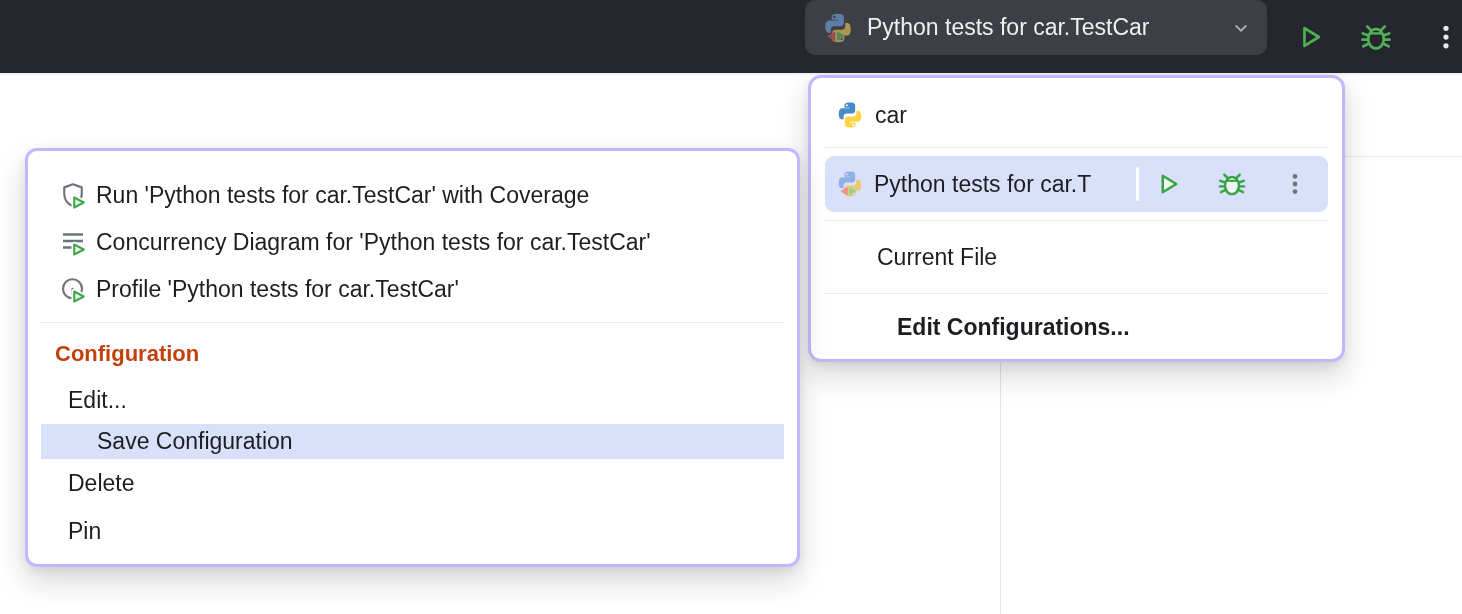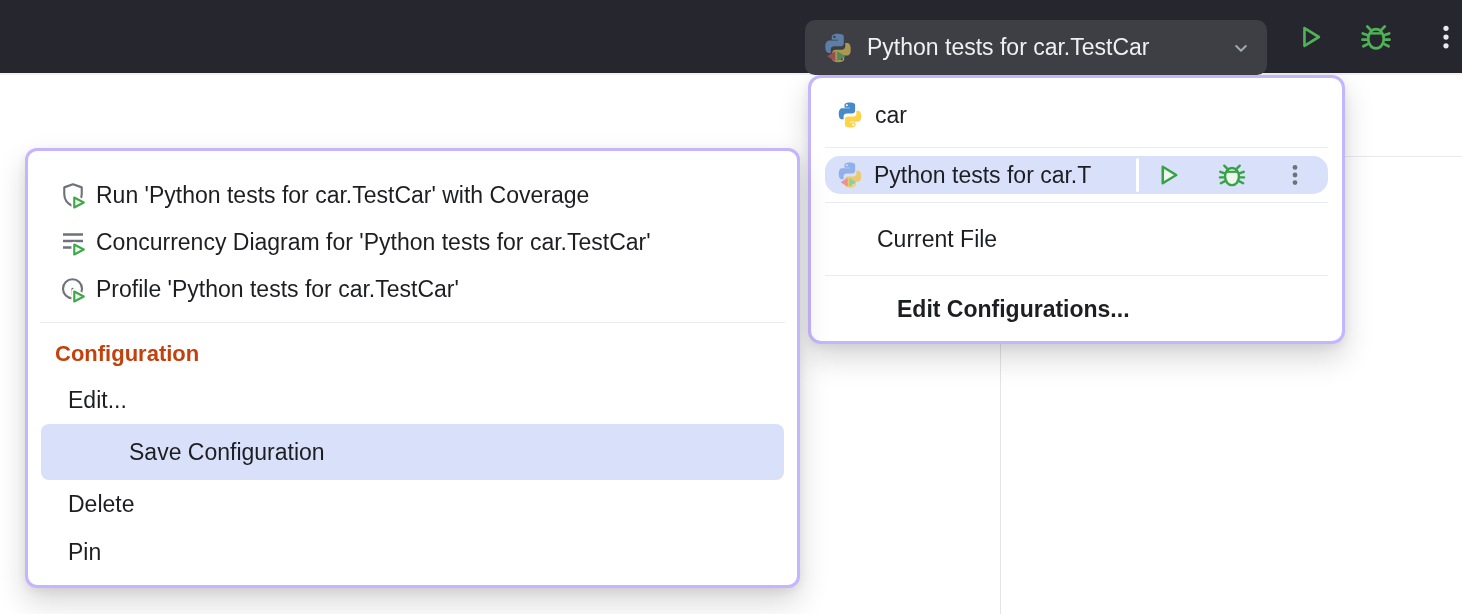--- a/index.html
+++ b/index.html
@@ -7,58 +7,58 @@
   body { font-family:"Liberation Sans", sans-serif; cursor:default; }
   .screen { position:relative; width:1462px; height:614px; overflow:hidden; background:#ffffff; }
 
   
   .vline { position:absolute; left:1000px; top:75px; width:1px; height:539px; background:#e3e4e8; z-index:1; }
   .hline { position:absolute; left:1305px; top:156px; width:157px; height:1px; background:#e9eaed; z-index:1; }
   .header-strip { position:absolute; left:0; top:73px; width:1462px; height:2px; background:#f0f1f5; z-index:2; }
 
   
   .header { position:absolute; left:0; top:0; width:1462px; height:73px; background:#26272e; z-index:5; }
-  .run-widget { position:absolute; left:805px; top:20px; width:462px; height:55px; background:#3d3f45;
+  .run-widget { position:absolute; left:805px; top:0; width:462px; height:55px; background:#3d3f45;
                 border-radius:10px; display:flex; align-items:center; padding:0 14px 0 16px; cursor:pointer; }
   .rw-label { flex:1; margin-left:12px; font-size:23px; color:#eef0f3; white-space:nowrap; overflow:hidden; }
   .hbtn { position:absolute; background:none; border:none; padding:0; cursor:pointer; display:flex; align-items:center; justify-content:center; }
   .hbtn.run   { left:1291px; top:19px; width:36px; height:36px; }
   .hbtn.debug { left:1357px; top:18px; width:38px; height:38px; }
   .hbtn.more  { left:1430px; top:19px; width:32px; height:36px; }
   .hdr-py { filter:saturate(.8) brightness(.95); }
 
   
   .popup { position:absolute; background:#ffffff; border:3px solid #c4b5fd;
            box-shadow:0 14px 30px rgba(0,0,0,.16), 0 3px 10px rgba(0,0,0,.07); z-index:4; }
 
   
   .run-popup { left:808px; top:75px; width:537px; border-radius:13px; padding:13px 0 7px 0; }
   .pop-row { display:flex; align-items:center; font-size:23px; color:#1d1e22; cursor:pointer; }
   .row-car  { height:48px; padding-left:24px; gap:10px; }
-  .row-sel  { height:38px; margin:0 14px; padding:0 20px 0 10px; gap:9px;
-              background:#d9e0fa; border-radius:15px; }
+  .row-sel  { height:56px; margin:0 14px; padding:0 20px 0 10px; gap:9px;
+              background:#d9e0fa; border-radius:9px; }
   .row-plain{ height:56px; padding-left:66px; }
   .row-ec   { height:50px; padding-left:86px;font-weight:bold; }
   .psep { height:1px; background:#e9ebef; margin:8px 14px; }
   .trunc { position:relative; white-space:nowrap; overflow:hidden; width:252px; flex:0 1 auto; }
   .trunc::after { content:""; position:absolute; right:0; top:0; bottom:0; width:24px;
                   background:linear-gradient(90deg, rgba(217,224,250,0), #d9e0fa 82%); }
   .caret { width:3px; height:34px; background:#ffffff; border-radius:2px; margin-left:1px; flex:0 0 auto; }
   .sel-actions { display:flex; align-items:center; gap:34px; margin-left:auto; }
   .sel-actions button { background:none; border:none; padding:0; cursor:pointer; display:flex; }
 
   
   .context-menu { left:25px; top:148px; width:775px; border-radius:12px; padding:21px 0 9px 0; }
   .cm-row { display:flex; align-items:center; font-size:23px; color:#1d1e22; cursor:pointer; }
   .cm-icon-row { height:47px; padding-left:30px; gap:8px;text-align:center; }
   .cm-sep { height:1px; background:#ececef; margin:9px 12px; }
   .cm-section { height:44px; display:flex; align-items:center; padding-left:27px;
                 font-size:22px; font-weight:bold; color:#c2410c; }
   .cm-plain { height:48px; padding-left:40px; }
-  .cm-selected { height:56px; margin:0 13px; padding-left:88px; background:#d9e0fa; border-radius:8px; }
+  .cm-selected { height:35px; margin:0 13px; padding-left:56px; background:#d9e0fa; border-radius:0; }
 
   .ic { flex:0 0 auto; display:block; }
 </style>
 </head>
 <body>
 
 <div class="screen">
 
   <div class="vline"></div>
   <div class="hline"></div>

